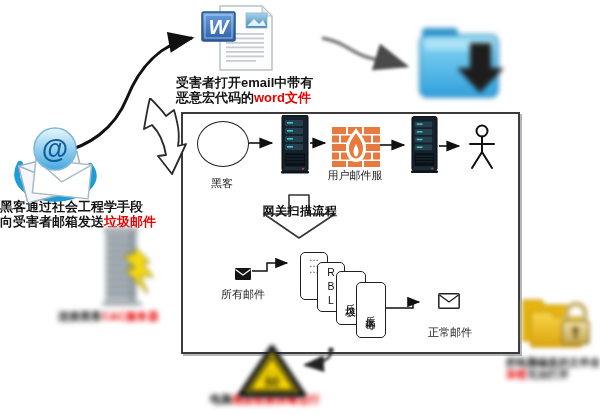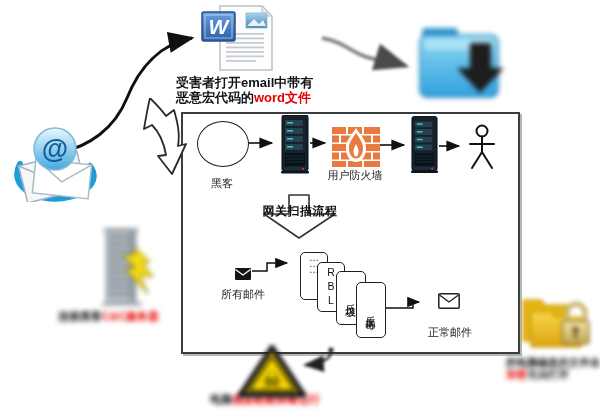--- a/index.html
+++ b/index.html
@@ -60,20 +60,24 @@
       <path d="M14,34 L44,56 L74,34" fill="none" stroke="#9fb2bd" stroke-width="1.5"></path>
     </g>
     <g transform="rotate(6 55 55)">
       <rect x="26" y="38" width="56" height="34" fill="#ffffff" stroke="#a9bcc6" stroke-width="1.5"></rect>
       <path d="M26,38 L54,58 L82,38" fill="none" stroke="#a9bcc6" stroke-width="1.5"></path>
     </g>
     <circle cx="47" cy="25" r="21" fill="url(#atg)" stroke="#7fb9d8" stroke-width="1.5"></circle>
     <text x="47" y="34" text-anchor="middle" font-size="27" font-weight="bold" fill="#0d5f9e">@</text>
   </svg>
 
+  <div class="abs cap" style="left:0;top:199px;width:172px;">
+    <span>黑客通过社会工程学手段</span><br>
+    <span>向受害者邮箱发送</span><span class="red">垃圾邮件</span>
+  </div>
 
   <svg class="abs" style="left:200px;top:4px;z-index:6" width="80" height="70" viewBox="0 0 80 70">
     <defs>
       <linearGradient id="wg" x1="0" y1="0" x2="0" y2="1">
         <stop offset="0" stop-color="#6ca0dd"></stop>
           <stop offset="1" stop-color="#2c5fa8"></stop>
       </linearGradient>
       <linearGradient id="tn" x1="0" y1="0" x2="0" y2="1">
         <stop offset="0" stop-color="#a8d4ea"></stop>
           <stop offset="1" stop-color="#3f86b8"></stop>
@@ -174,21 +178,21 @@
         <rect x="41" y="25.5" width="7" height="7"></rect>
       <rect x="0" y="34" width="14" height="6"></rect>
         <rect x="16" y="34" width="14" height="6"></rect>
         <rect x="32" y="34" width="16" height="6"></rect>
     </g>
     <path d="M24,1 C20,8 14,12 14,21 C14,29 18,35 24,35 C30,35 34,29 34,21 C34,12 28,8 24,1 Z" fill="#ffffff"></path>
     <path d="M24,6 C21,11 17,15 17,21 C17,27 20,31.5 24,31.5 C28,31.5 31,27 31,21 C31,15 27,11 24,6 Z" fill="#e87a40"></path>
     <path d="M24,17 C22.5,20 21.5,22 21.5,24.5 C21.5,27.5 22.7,29.5 24,29.5 C25.3,29.5 26.5,27.5 26.5,24.5 C26.5,22 25.5,20 24,17 Z" fill="#ffffff"></path>
   </svg>
   <div class="lbl" style="left:322px;top:169px;width:66px;z-index:6">
-    <span>用户防火墙</span>
+    <span>用户邮件服</span>
   </div>
 
   <svg class="abs" style="left:411px;top:116px;z-index:6" width="27" height="59" viewBox="0 0 28 60">
     <rect x="1" y="0" width="26" height="56" rx="2" fill="#16222b" stroke="#060b0f"></rect>
     <g>
       <rect x="4" y="5" width="18" height="6" rx="1" fill="#25404f"></rect>
       <rect x="4" y="13" width="18" height="6" rx="1" fill="#25404f"></rect>
       <rect x="4" y="21" width="18" height="6" rx="1" fill="#25404f"></rect>
       <rect x="4" y="29" width="18" height="6" rx="1" fill="#25404f"></rect>
     </g>

